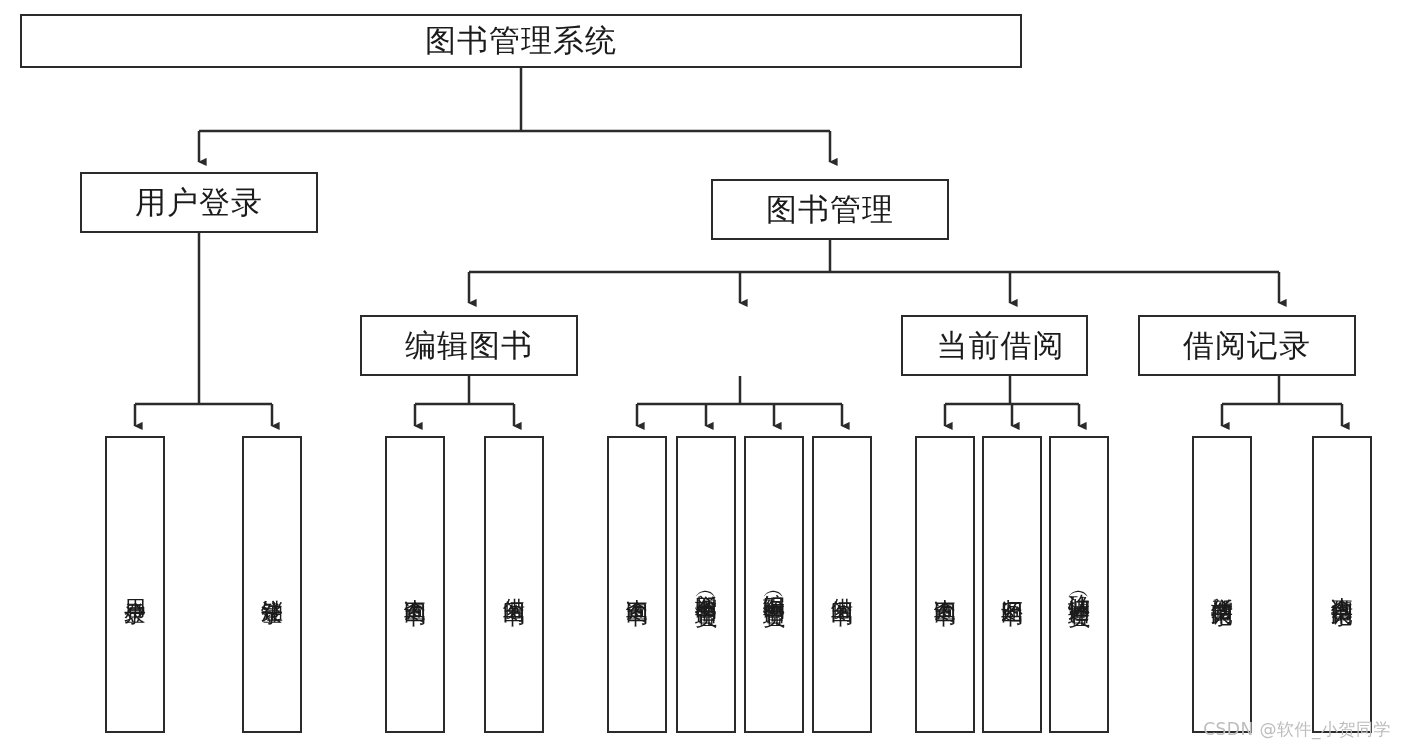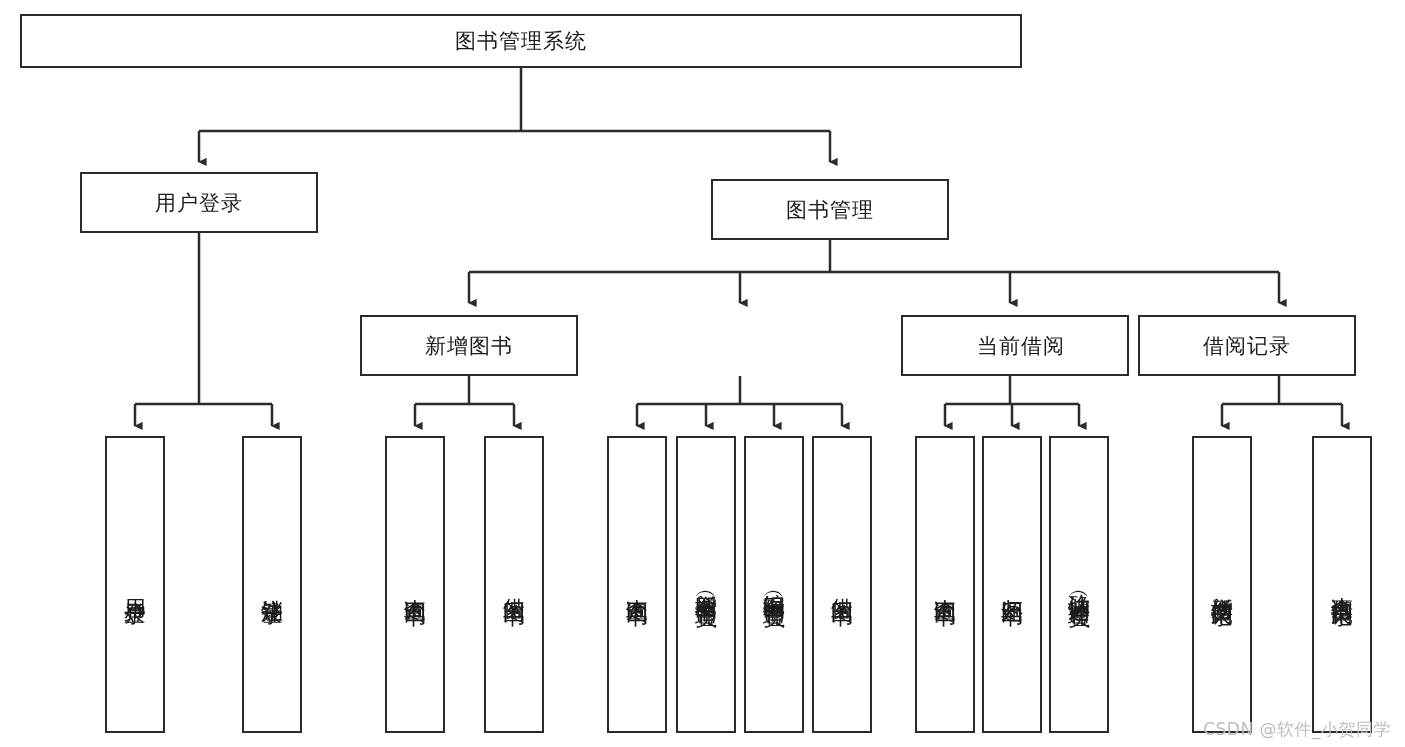--- a/index.html
+++ b/index.html
@@ -21,21 +21,21 @@
     position: absolute;
     box-sizing: border-box;
     border: 2px solid #2b2b2b;
     background: #ffffff;
     display: flex;
     align-items: center;
     justify-content: center;
     color: #1b1b1b;
   }
   .node.horiz {
-    font-size: 21px;
+    font-size: 31px;
     letter-spacing: 1px;
   }
   .node.vert {
     writing-mode: vertical-rl;
     text-orientation: upright;
     font-size: 22px;
     line-height: 1.18;
     letter-spacing: 2px;
     padding: 6px 0;
     text-align: center;
@@ -128,23 +128,23 @@
   </div>
 
   <div class="node horiz" style="left:80px; top:172px; width:238px; height:61px;">
     <span>用户登录</span>
   </div>
   <div class="node horiz" style="left:711px; top:172px; width:238px; height:61px;margin-top:7px;">
     <span>图书管理</span>
   </div>
 
   <div class="node horiz" style="left:360px; top:315px; width:218px; height:61px;">
-    <span>新增图书</span>
+    <span>编辑图书</span>
   </div>
-  <div class="node horiz" style="left:901px; top:315px; width:228px; height:61px;padding-left:12px;">
+  <div class="node horiz" style="left:901px; top:315px; width:187px; height:61px;padding-left:12px;">
     <span>当前借阅</span>
   </div>
   <div class="node horiz" style="left:1138px; top:315px; width:218px; height:61px;">
     <span>借阅记录</span>
   </div>
 
   <div class="node vert" style="left:105px; top:436px; width:60px; height:297px;">
     <span class="vtext">用户登录</span>
   </div>
   <div class="node vert" style="left:242px; top:436px; width:60px; height:297px;">

